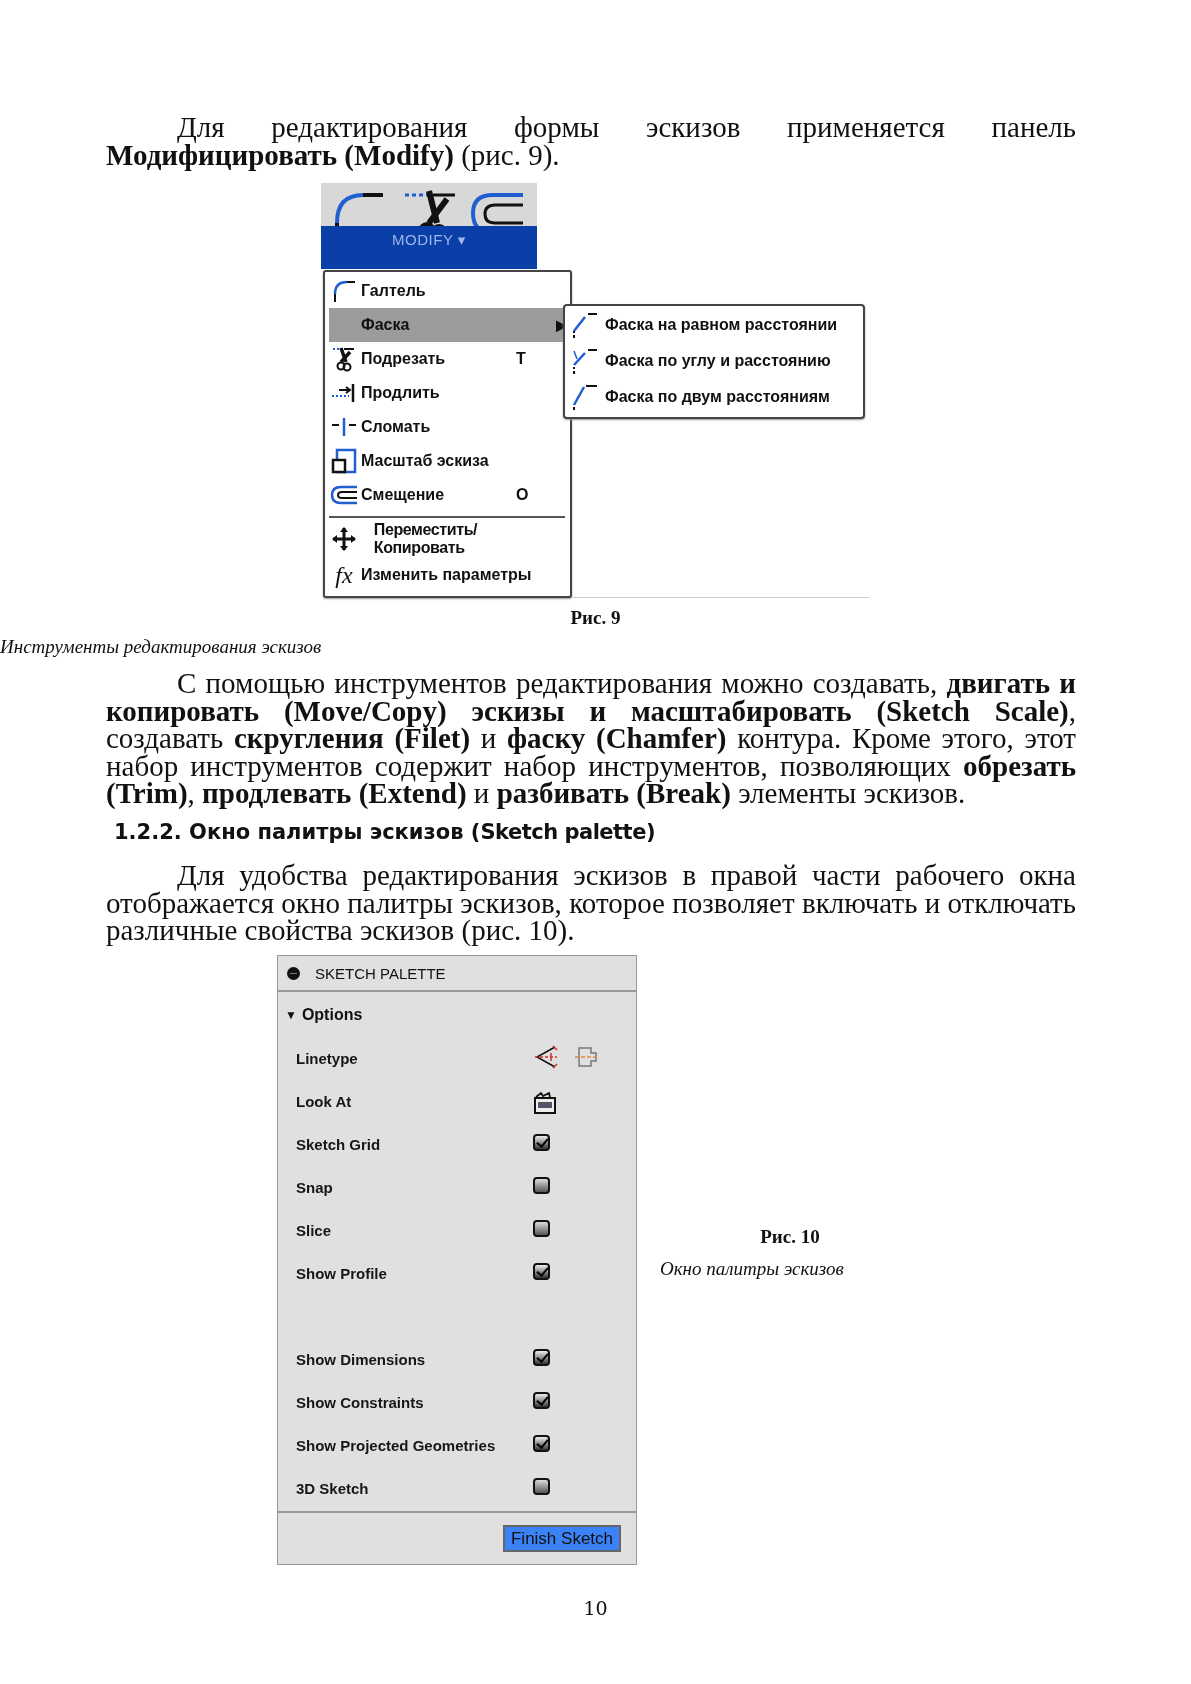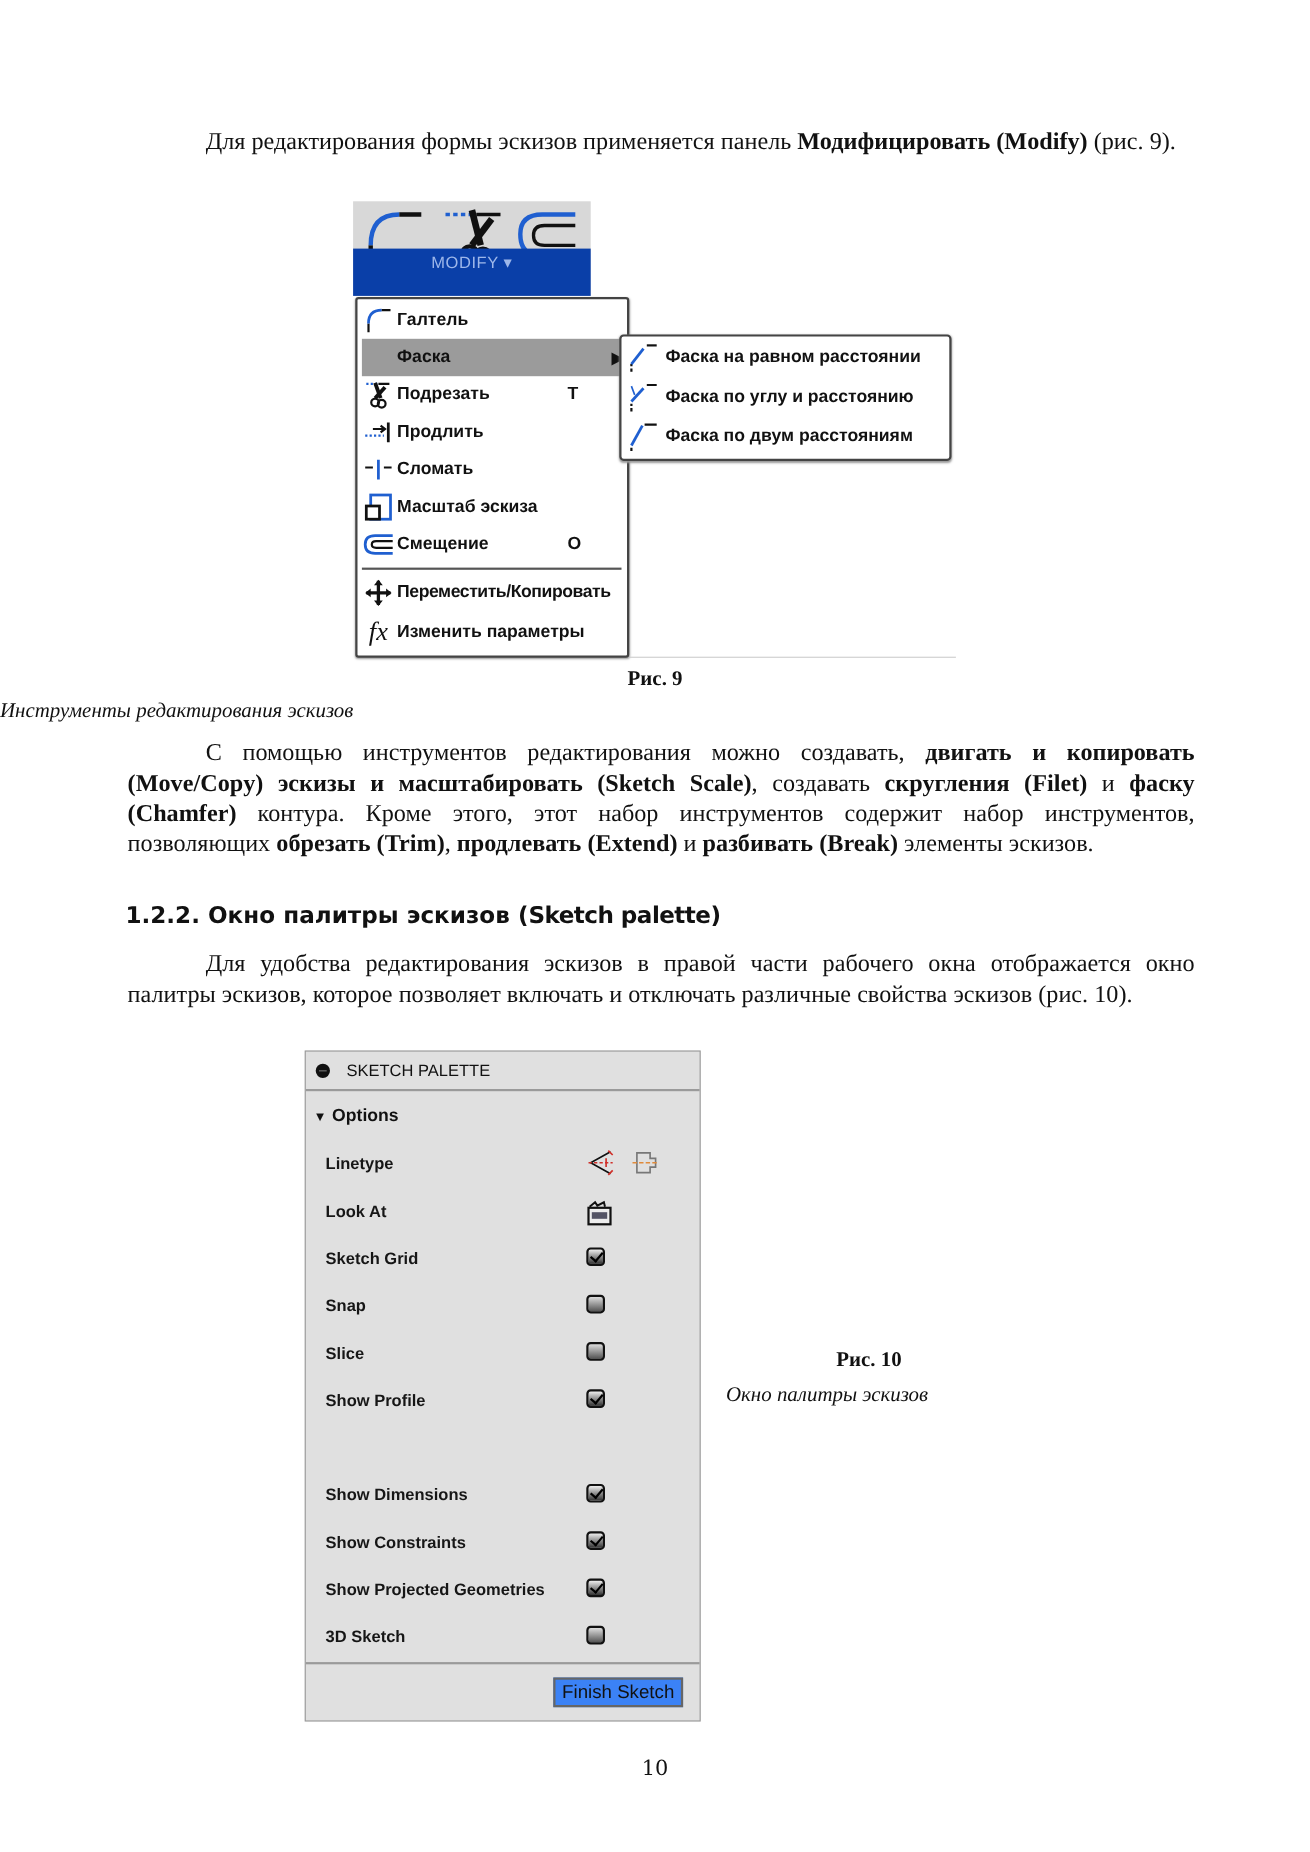--- a/index.html
+++ b/index.html
@@ -1,17 +1,17 @@
 <!DOCTYPE html>
 <html><head>
 <meta charset="utf-8">
 <style>
   html,body{margin:0;padding:0;background:#fff;}
   body{width:1191px;height:1684px;position:relative;overflow:hidden;font-family:"Liberation Serif",serif;color:#111;}
-  .p{position:absolute;left:116px;width:970px;font-size:22px;line-height:27.5px;text-align:justify;}
+  .p{position:absolute;left:106px;width:970px;font-size:29px;line-height:27.5px;text-align:justify;}
   .ind{text-indent:71px;}
   b{font-weight:bold;}
   .cap-num{position:absolute;font-weight:bold;font-size:19px;text-align:center;}
   .cap-txt{position:absolute;font-style:italic;font-size:19px;text-align:left;}
   .h2{position:absolute;left:114px;top:820px;font-family:"DejaVu Sans",sans-serif;font-weight:bold;font-size:21px;}
   .h2 .en{letter-spacing:-0.5px;}
   .pagenum{position:absolute;left:0;width:1191px;top:1597px;text-align:center;font-size:19px;font-family:"DejaVu Serif",serif;}
   
   .ui{font-family:"Liberation Sans",sans-serif;}
   .tb{position:absolute;left:321px;top:183px;width:216px;height:86px;background:#d8d8d8;}
@@ -141,21 +141,21 @@
       <span class="ic">
           <svg width="28" height="22" viewBox="0 0 28 22">
             <path d="M27 3 H11 Q2 3 2 11 Q2 19 11 19 H27" stroke="#1f5fd0" stroke-width="2.5" fill="none"></path>
             <path d="M27 8 H12 Q8 8 8 11 Q8 14 12 14 H27" stroke="#111" stroke-width="2" fill="none"></path>
           </svg>
         </span>
       <span>Смещение</span>
       <span class="sc">O</span>
     </div>
     <div class="sep" style="top:244px;"></div>
-    <div class="mi" style="top:250px;">
+    <div class="mi" style="top:250px;gap:13px;">
       <span class="ic">
           <svg width="26" height="26" viewBox="0 0 26 26">
             <path d="M13 2 V24 M2 13 H24" stroke="#111" stroke-width="3"></path>
             <path d="M13 1 L9 6 H17Z M13 25 L9 20 H17Z M1 13 L6 9 V17Z M25 13 L20 9 V17Z" fill="#111"></path>
           </svg>
         </span>
       <span style="letter-spacing:-0.4px;">Переместить/Копировать</span>
     </div>
     <div class="mi" style="top:286px;">
       <span class="ic" style="font-family:'Liberation Serif',serif;font-style:italic;font-size:24px;font-weight:normal;">fx</span>

